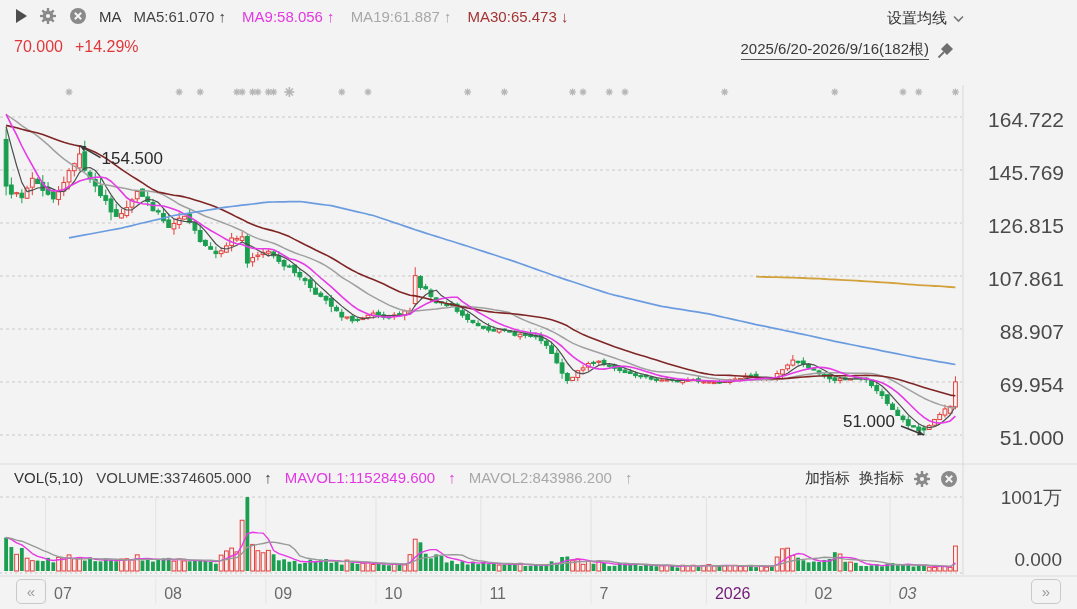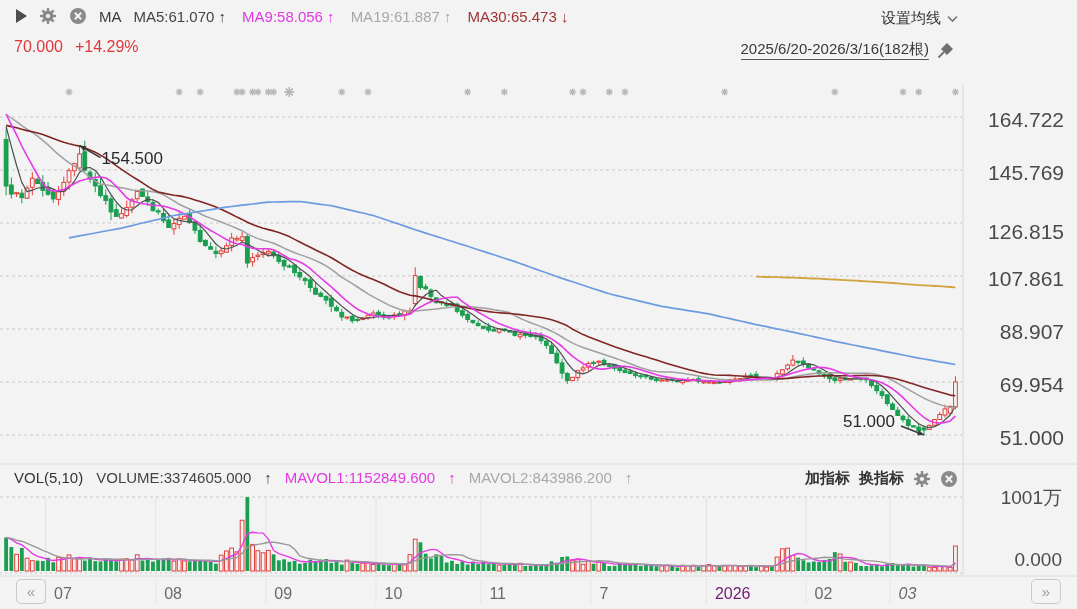--- a/index.html
+++ b/index.html
@@ -6,26 +6,26 @@
   #app{position:relative;width:1077px;height:609px;background:#f3f3f3;overflow:hidden;
        font-family:"Liberation Sans","DejaVu Sans",sans-serif;-webkit-font-smoothing:antialiased;}
   #chart{position:absolute;left:0;top:0;width:1077px;height:609px;}
   .abs{position:absolute;white-space:nowrap;}
   .hrow1{left:14px;top:7px;display:flex;align-items:center;gap:12px;font-size:15px;color:#2e2e2e;}
   .title{font-size:16px;color:#2b2b2b;}
   .play-btn{width:0;height:0;border-top:7px solid transparent;border-bottom:7px solid transparent;border-left:11px solid #4d4d4d;display:inline-block;margin-left:2px;cursor:pointer;}
   .icon-btn{display:inline-flex;align-items:center;justify-content:center;cursor:pointer;}
   .ma-group{color:#3a3a3a;font-size:15px;}
   #ma-items{display:flex;gap:16px;font-size:15px;}
-  .settings-btn{right:119px;top:9px;display:flex;align-items:center;gap:6px;font-size:15px;color:#333;cursor:pointer;}
+  .settings-btn{right:113px;top:9px;display:flex;align-items:center;gap:6px;font-size:15px;color:#333;cursor:pointer;}
   .hrow2{left:14px;top:38px;font-size:16px;color:#e0383a;display:flex;gap:12px;}
   .range-row{right:122px;top:40px;display:flex;align-items:center;gap:7px;}
   .range-link{font-size:15px;color:#3a3a3a;border-bottom:1px solid #555;cursor:pointer;text-decoration:none;}
   .vol-header{left:14px;top:469px;display:flex;align-items:flex-start;gap:13px;font-size:15px;color:#333;}
-  .vol-right{right:119px;top:469px;display:flex;align-items:center;gap:9px;font-size:15px;color:#333;font-weight:bold;}
+  .vol-right{right:119px;top:469px;display:flex;align-items:center;gap:9px;font-size:15px;color:#333;}
   .c-dark{color:#444;} .c-mag{color:#e23ae2;} .c-gray{color:#a8a8a8;}
   .menu-item{cursor:pointer;}
   #price-axis div{position:absolute;right:13px;width:100px;text-align:right;font-size:21px;color:#4a4a4a;}
   .vol-lab{right:15px;width:100px;text-align:right;font-size:19px;color:#4a4a4a;}
   #x-axis span{position:absolute;top:585px;font-size:16px;color:#6a6a6a;}
   #x-axis .strong{color:#701a75;}
   .nav-btn{top:579px;width:30px;height:25px;border:1px solid #c9c9c9;border-radius:5px;background:transparent;
            color:#9a9a9a;font-size:15px;line-height:23px;text-align:center;cursor:pointer;padding:0;position:absolute;}
   .annot{position:absolute;font-size:17px;color:#2a2a2a;}
 </style>
@@ -775,21 +775,21 @@
     <svg width="11" height="8" viewBox="0 0 11 8">
       <polyline points="1,1.5 5.5,6 10,1.5" fill="none" stroke="#777" stroke-width="1.6"></polyline>
       </svg>
   </div>
 
   <div class="abs hrow2">
     <span>70.000</span>
     <span>+14.29%</span>
   </div>
   <div class="abs range-row">
-    <a class="range-link">2025/6/20-2026/3/16(182根)</a>
+    <a class="range-link">2025/6/20-2026/9/16(182根)</a>
     <svg width="19" height="19" viewBox="0 0 19 19">
       <path d="M5 8 L11 2 L17 8 L11 14 Z" fill="#6f6f6f"></path>
       <line x1="8" y1="11" x2="2.5" y2="16.5" stroke="#6f6f6f" stroke-width="1.8"></line>
     </svg>
   </div>
 
   <div class="abs vol-header">
     <span>VOL(5,10)</span>
     <span class="c-dark">VOLUME:3374605.000</span>
     <span class="c-dark">↑</span>
@@ -818,21 +818,21 @@
           <circle cx="9" cy="9" r="8" fill="#8a8a8a"></circle>
         <line x1="5.8" y1="5.8" x2="12.2" y2="12.2" stroke="#f3f3f3" stroke-width="2"></line>
         <line x1="12.2" y1="5.8" x2="5.8" y2="12.2" stroke="#f3f3f3" stroke-width="2"></line>
       </svg>
     </span>
   </div>
 
   <div id="price-axis">
       <div style="top: 108px;">164.722</div>
       <div style="top: 161px;">145.769</div>
-      <div style="top: 214px; margin-top: 6px;">126.815</div>
+      <div style="top: 214px;">126.815</div>
       <div style="top: 267px;">107.861</div>
       <div style="top: 320px;">88.907</div>
       <div style="top: 373px;">69.954</div>
       <div style="top: 426px;">51.000</div>
     </div>
   <div class="abs vol-lab" style="top:485px;">1001万</div>
   <div class="abs vol-lab" style="top:549px;">0.000</div>
   <div id="x-axis">
       <span style="left: 54.06px;">07</span>
       <span style="left: 164.205px;">08</span>

